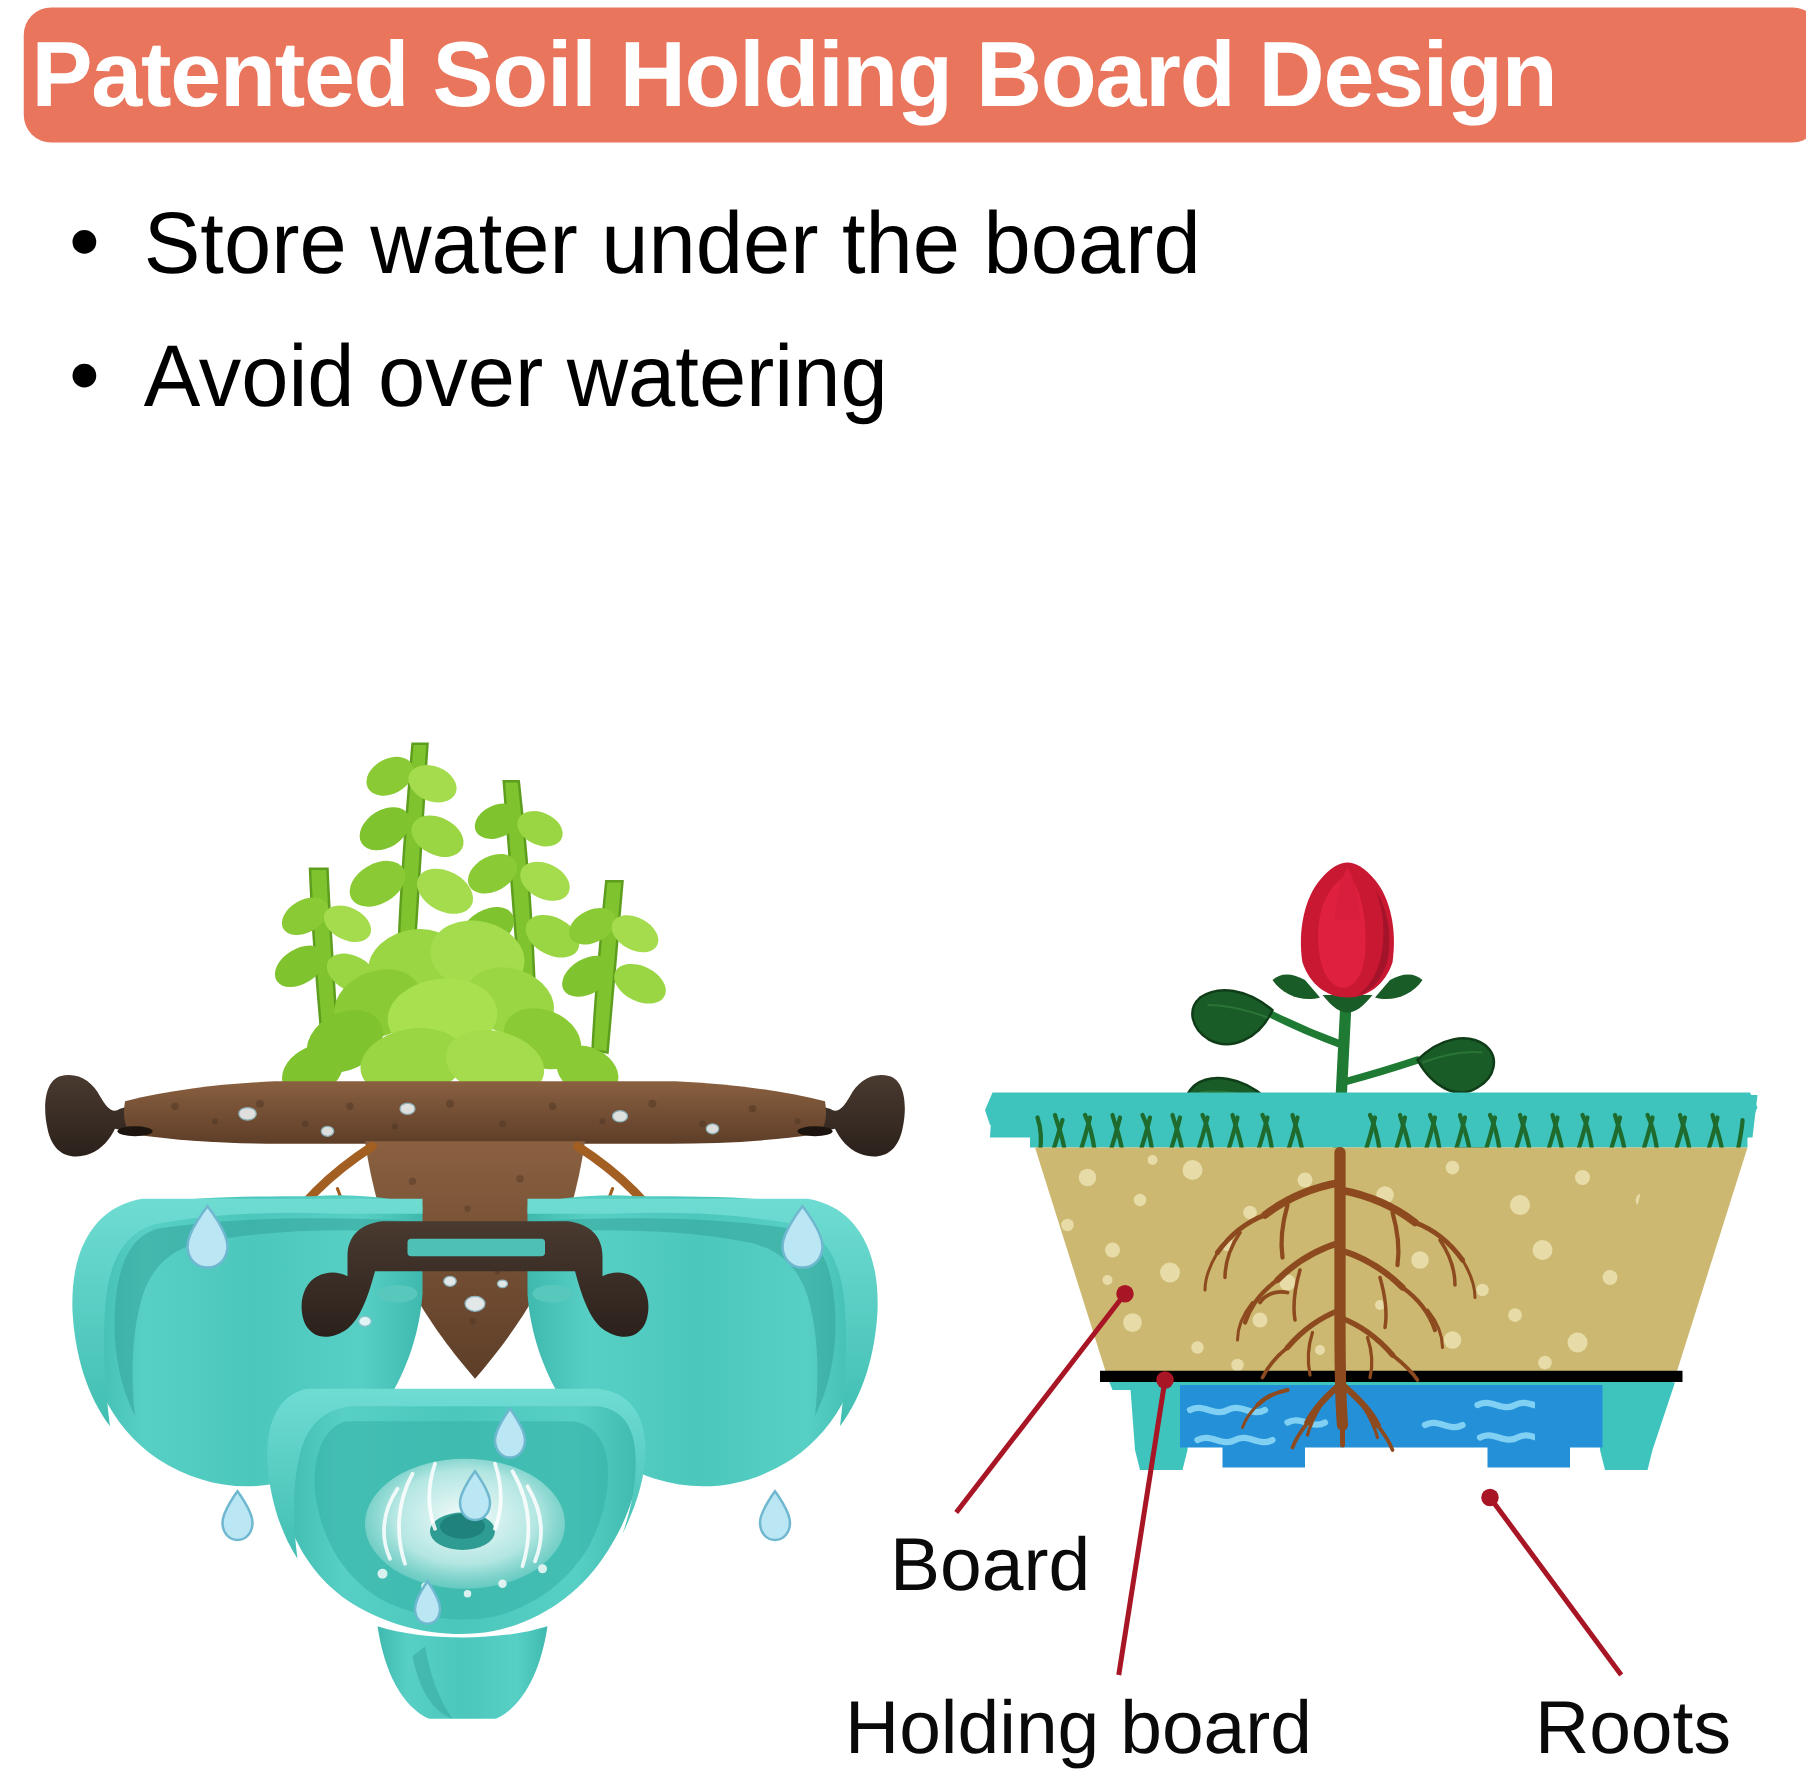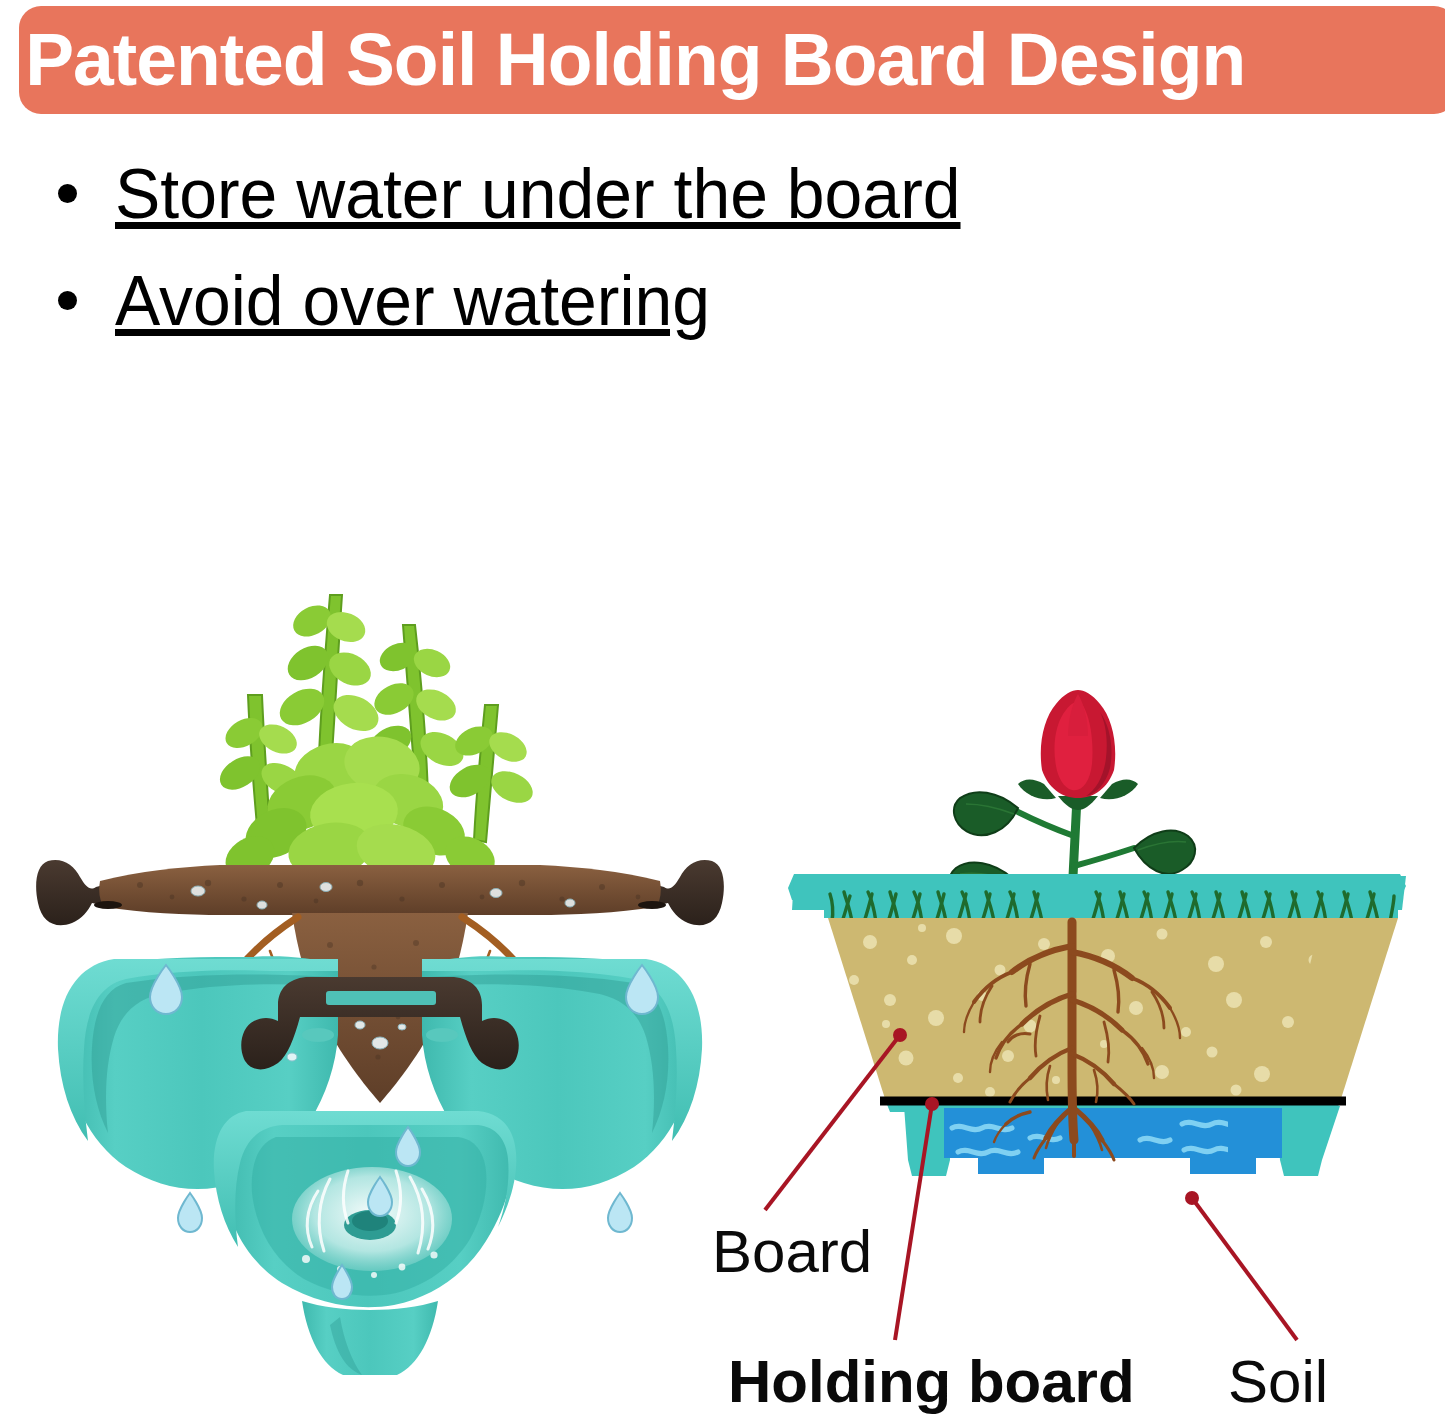--- a/index.html
+++ b/index.html
@@ -42,21 +42,20 @@
 
   
   #feature-list {
     position: absolute;
     left: 0;
     top: 140px;
     width: 1445px;
     list-style: none;
     margin: 0;
     padding: 0;
-    text-decoration: underline;
   }
   .feature-item {
     position: relative;
     height: 107px;
     display: flex;
     align-items: center;
     padding-left: 58px;
     box-sizing: border-box;
   }
   .bullet-dot {
@@ -100,21 +99,21 @@
   
   .diagram-label {
     position: absolute;
     font-family: "Liberation Sans", sans-serif;
     font-size: 60px;
     color: #0A0A0A;
     line-height: 1;
     white-space: nowrap;
   }
   #label-soil  { left: 712px;  top: 1222px; }
-  #label-board { left: 728px;  top: 1352px; font-weight: bold; }
+  #label-board { left: 676px;  top: 1352px; }
   #label-water { left: 1228px; top: 1352px; }
 
   
   #leader-lines {
     position: absolute;
     left: 0; top: 0;
     width: 1445px; height: 1415px;
     pointer-events: none;
   }
 </style>
@@ -691,13 +690,13 @@
   </g>
   <g fill="#A81524">
     <circle cx="900" cy="1035" r="7"></circle>
     <circle cx="932" cy="1104" r="7"></circle>
     <circle cx="1192" cy="1198" r="7"></circle>
   </g>
 </svg>
 
 <div class="diagram-label" id="label-soil">Board</div>
 <div class="diagram-label" id="label-board">Holding board</div>
-<div class="diagram-label" id="label-water">Soil</div>
+<div class="diagram-label" id="label-water">Roots</div>
 
 </body></html>

